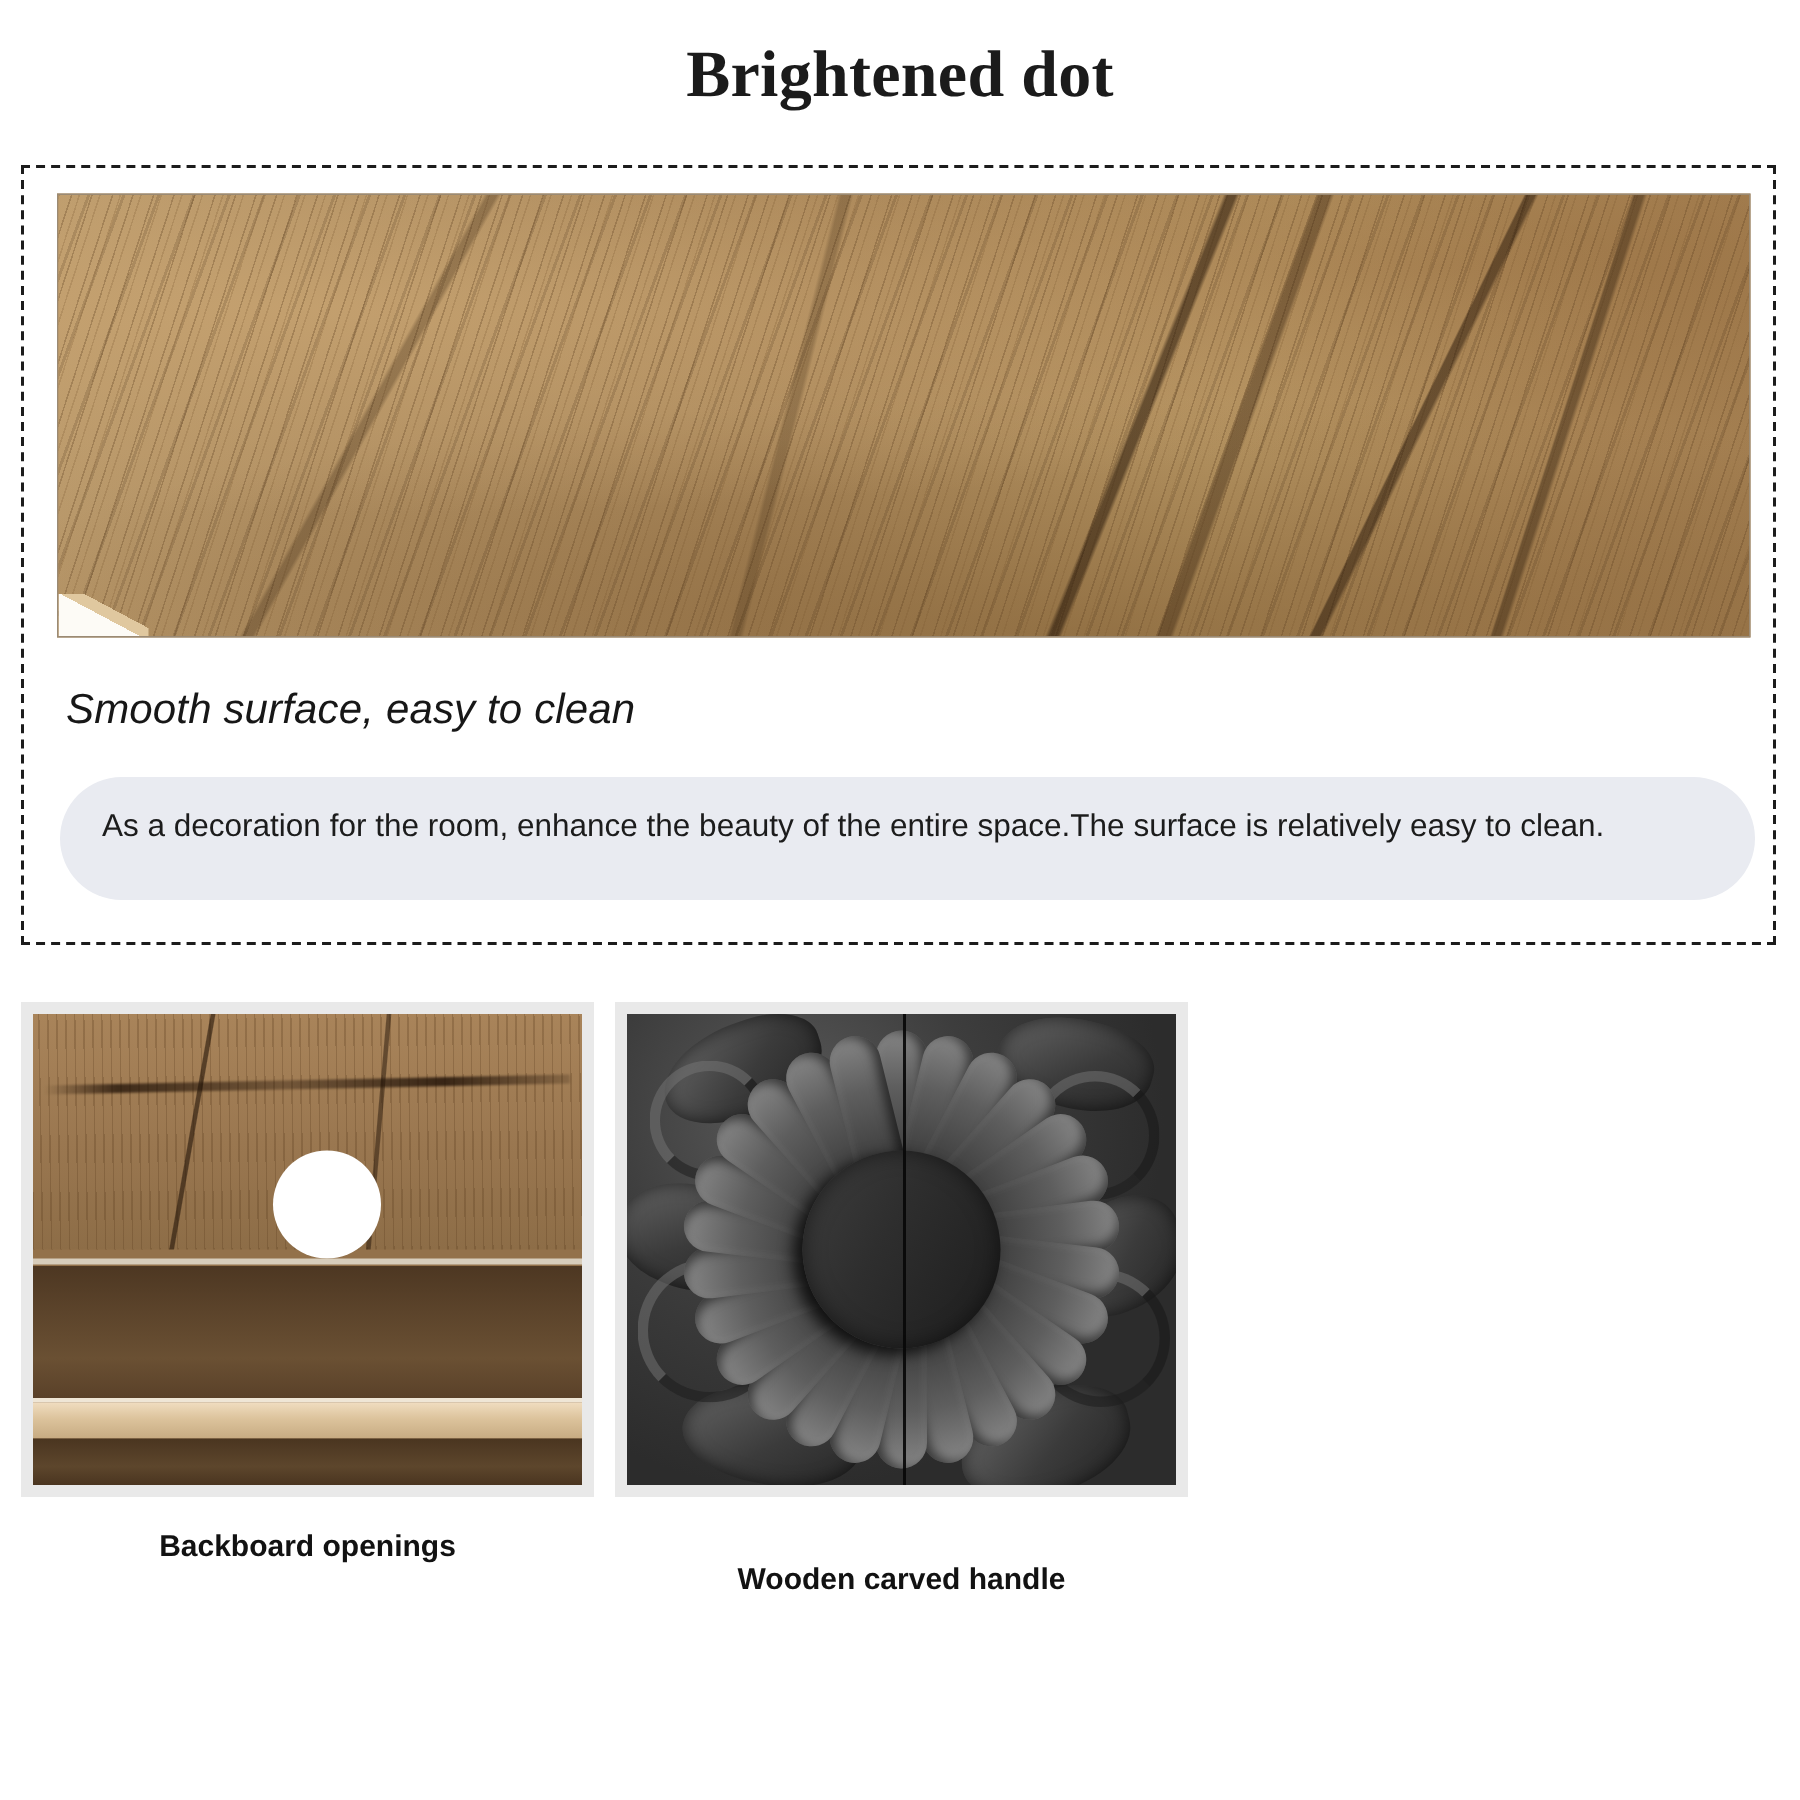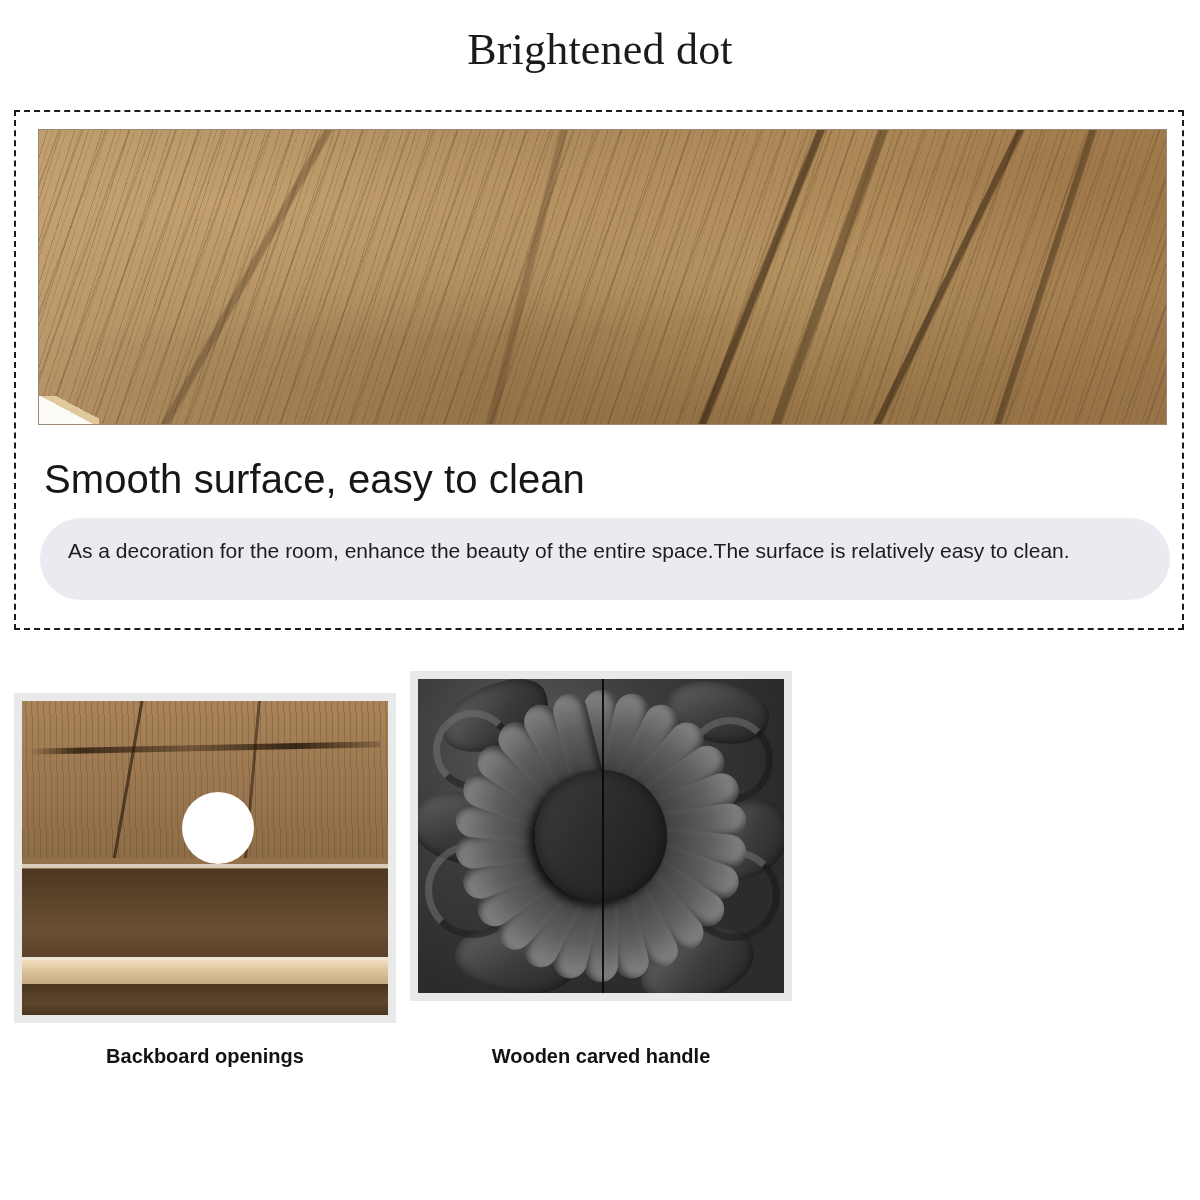--- a/index.html
+++ b/index.html
@@ -9,21 +9,21 @@
     font-family: "Liberation Sans", sans-serif;
     overflow: hidden;
   }
   .page { position: relative; width: 1200px; height: 1200px; background:#fff; }
 
   
   .title {
     position: absolute; left: 0; top: 24px; width: 1200px;
     text-align: center;
     font-family: "Liberation Serif", serif;
-    font-size: 44px; font-weight: 400; letter-spacing: .2px;
+    font-size: 44px; font-weight: 700; letter-spacing: .2px;
     color: #1b1b1b;
   }
 
   
   .dashed-panel {
     position: absolute; left: 14px; top: 110px;
     width: 1170px; height: 520px;
     border: 2px dashed #1c1c1c;
     background: #fff;
   }
@@ -63,41 +63,42 @@
   }
   .hero-corner-notch {
     position: absolute; left: 0; bottom: 0;
     width: 60px; height: 28px;
     background: linear-gradient(28deg, #fdfbf6 0 48%, #e0c89f 48% 62%, rgba(0,0,0,0) 62%);
   }
 
   
   .feature-heading {
     position: absolute; left: 28px; top: 345px;
-    font-size: 40px; font-weight: 400; color: #171717;
+    font-size: 28px; font-weight: 400; color: #171717;
     letter-spacing: .1px;
+    font-style: italic;
   }
 
   
   .feature-pill {
     position: absolute; left: 24px; top: 406px;
     width: 1130px; min-height: 82px;
     background: #e9ebf1;
     border-radius: 42px;
     padding: 16px 28px 18px 28px;
   }
   .feature-pill p {
     font-size: 21px; line-height: 1.62; color: #1c1c1c; font-weight: 400;
   }
 
   
   .cards {
     position: absolute; left: 14px; top: 668px;
     width: 1175px; height: 400px;
-    display: flex; gap: 14px; align-items: flex-end;
+    display: flex; gap: 14px;
   }
   .card { width: 382px; }
   .card-photo {
     position: relative;
     width: 382px; height: 330px;
     background: #e9e9e9;
     padding: 8px;
     overflow: hidden;
   }
   .photo-inner { position: relative; width: 100%; height: 100%; overflow: hidden; }

